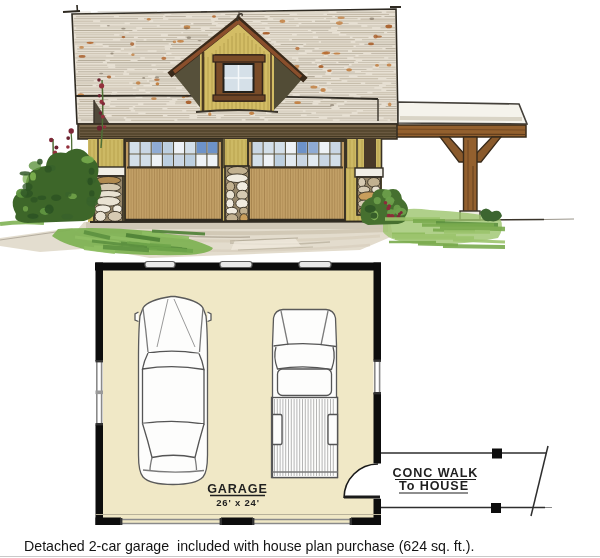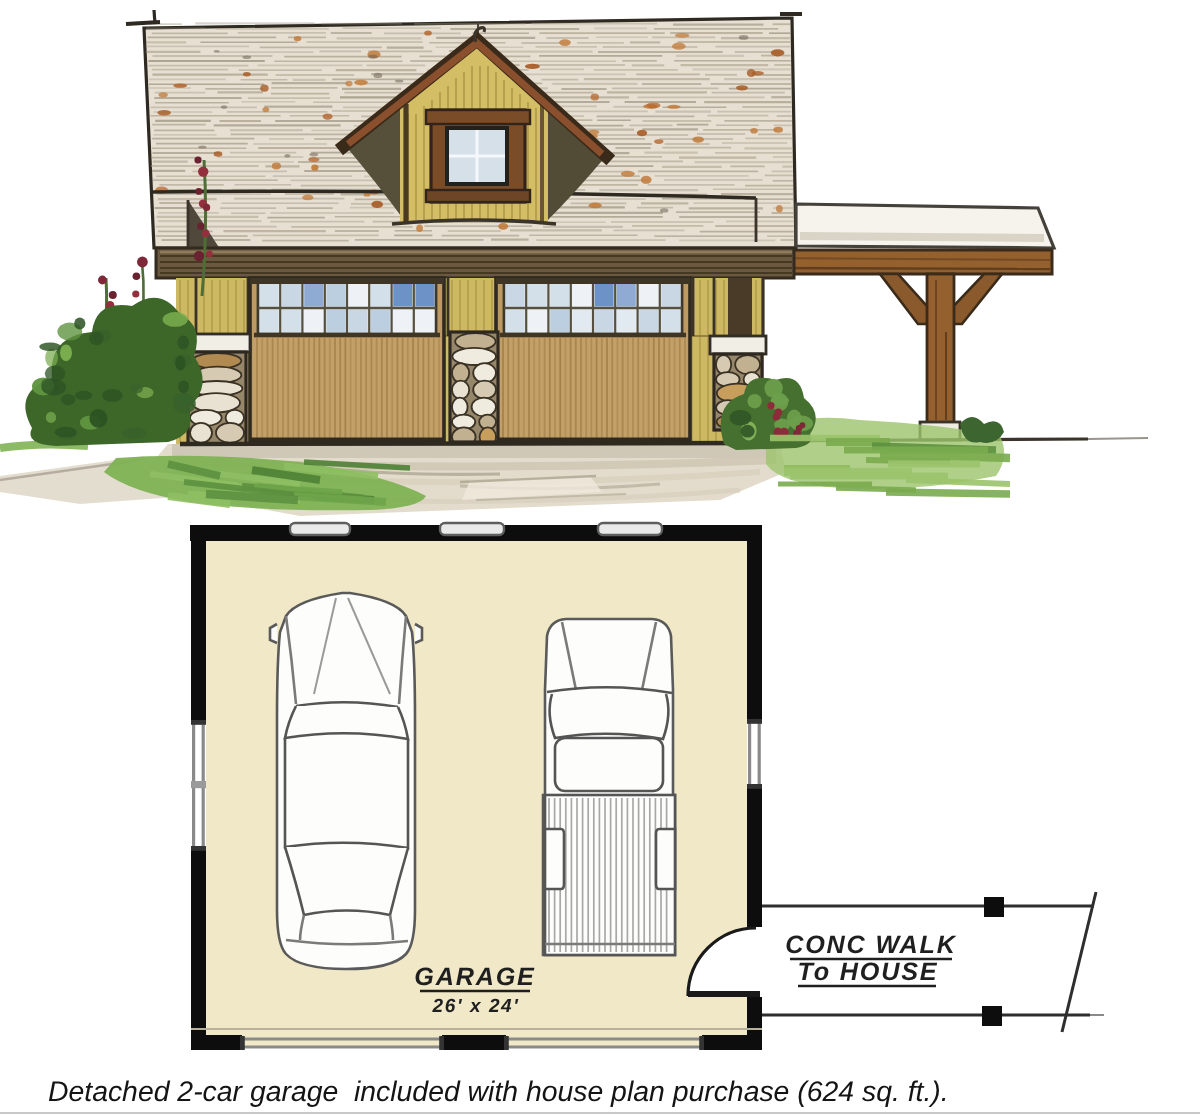--- a/index.html
+++ b/index.html
@@ -1,17 +1,17 @@
 <!DOCTYPE html>
 <html><head>
 <meta charset="utf-8">
 <title>Detached 2-Car Garage Plan</title>
 <style>
   html,body { margin:0; padding:0; background:#ffffff; }
-  #stage { position:relative; width:600px; height:558px; background:#ffffff; overflow:hidden;font-style:italic; }
+  #stage { position:relative; width:600px; height:558px; background:#ffffff; overflow:hidden; }
 </style>
 </head>
 <body>
 <div id="stage">
 <svg width="600" height="558" viewBox="0 0 600 558">
 <rect x="0" y="0" width="600" height="558" fill="#ffffff"></rect>
 
 <g>
 <polygon points="72,14 396,9 398,124 77,124" fill="#e6dfd2" stroke="#2e2a22" stroke-width="1.6"></polygon>
 <g>

